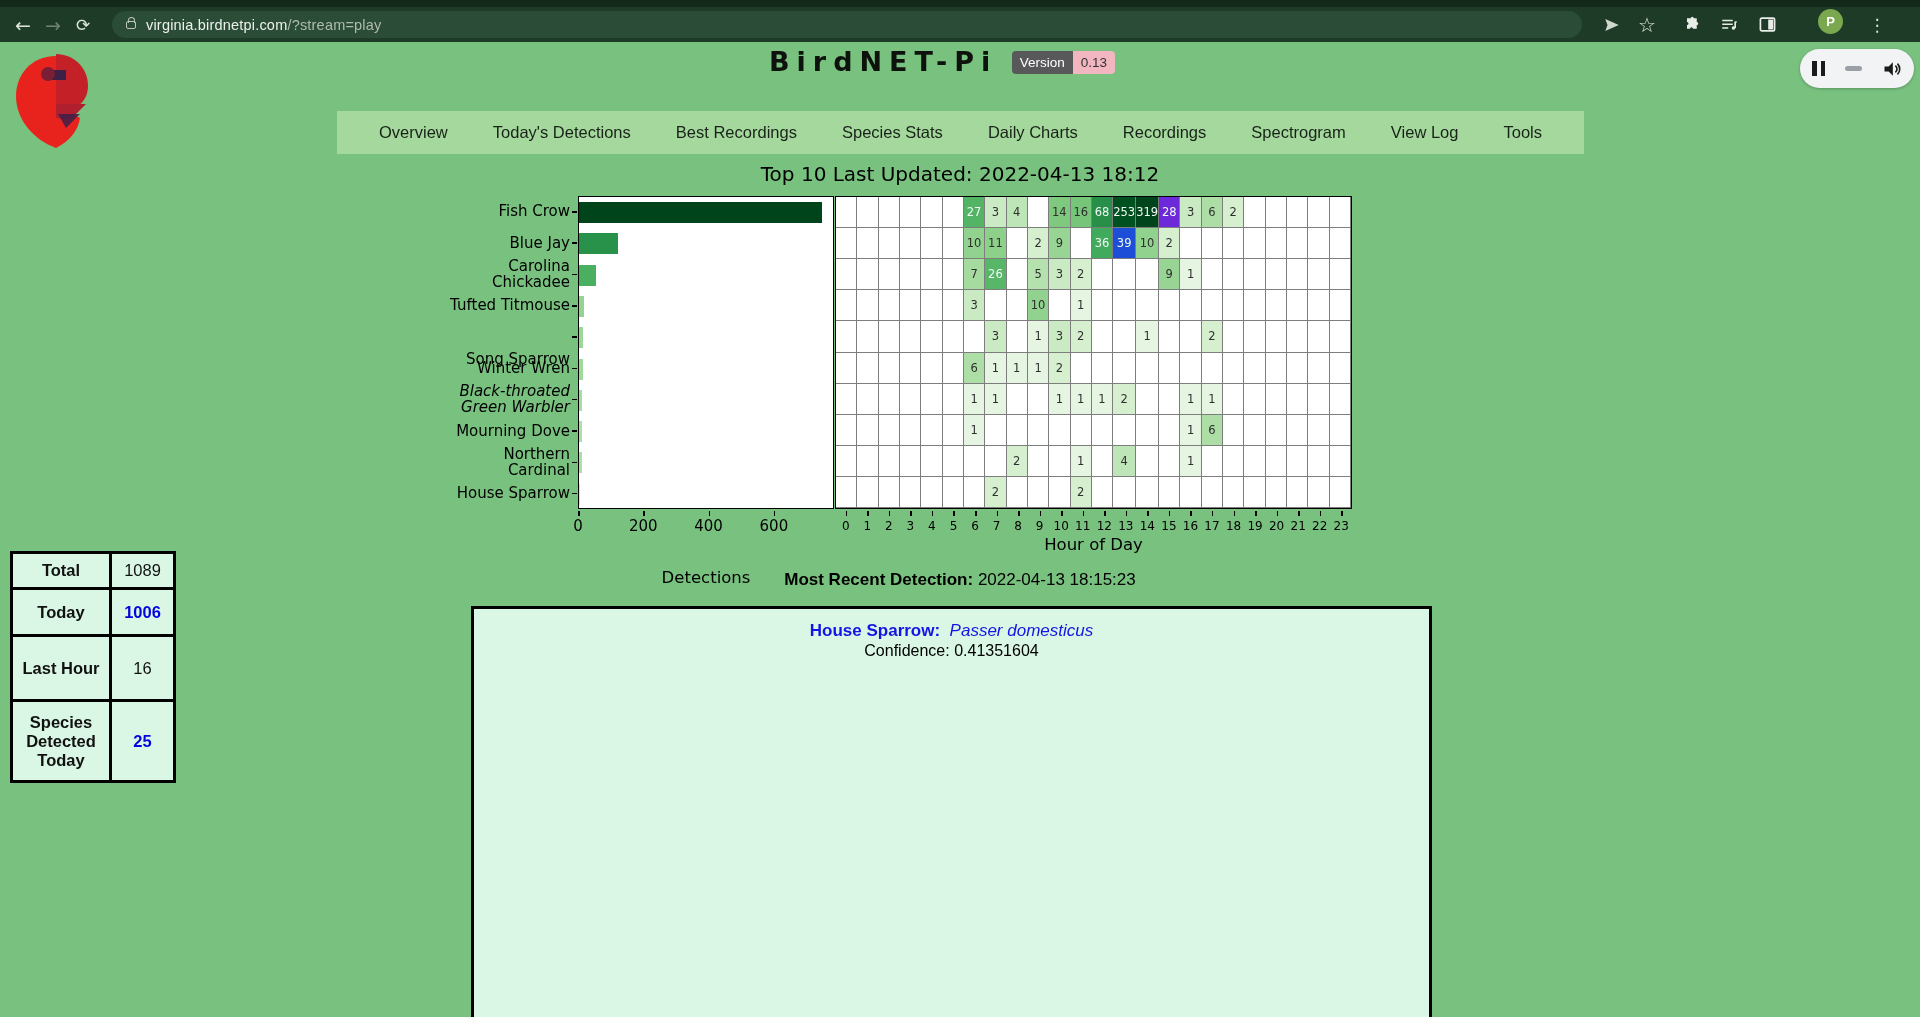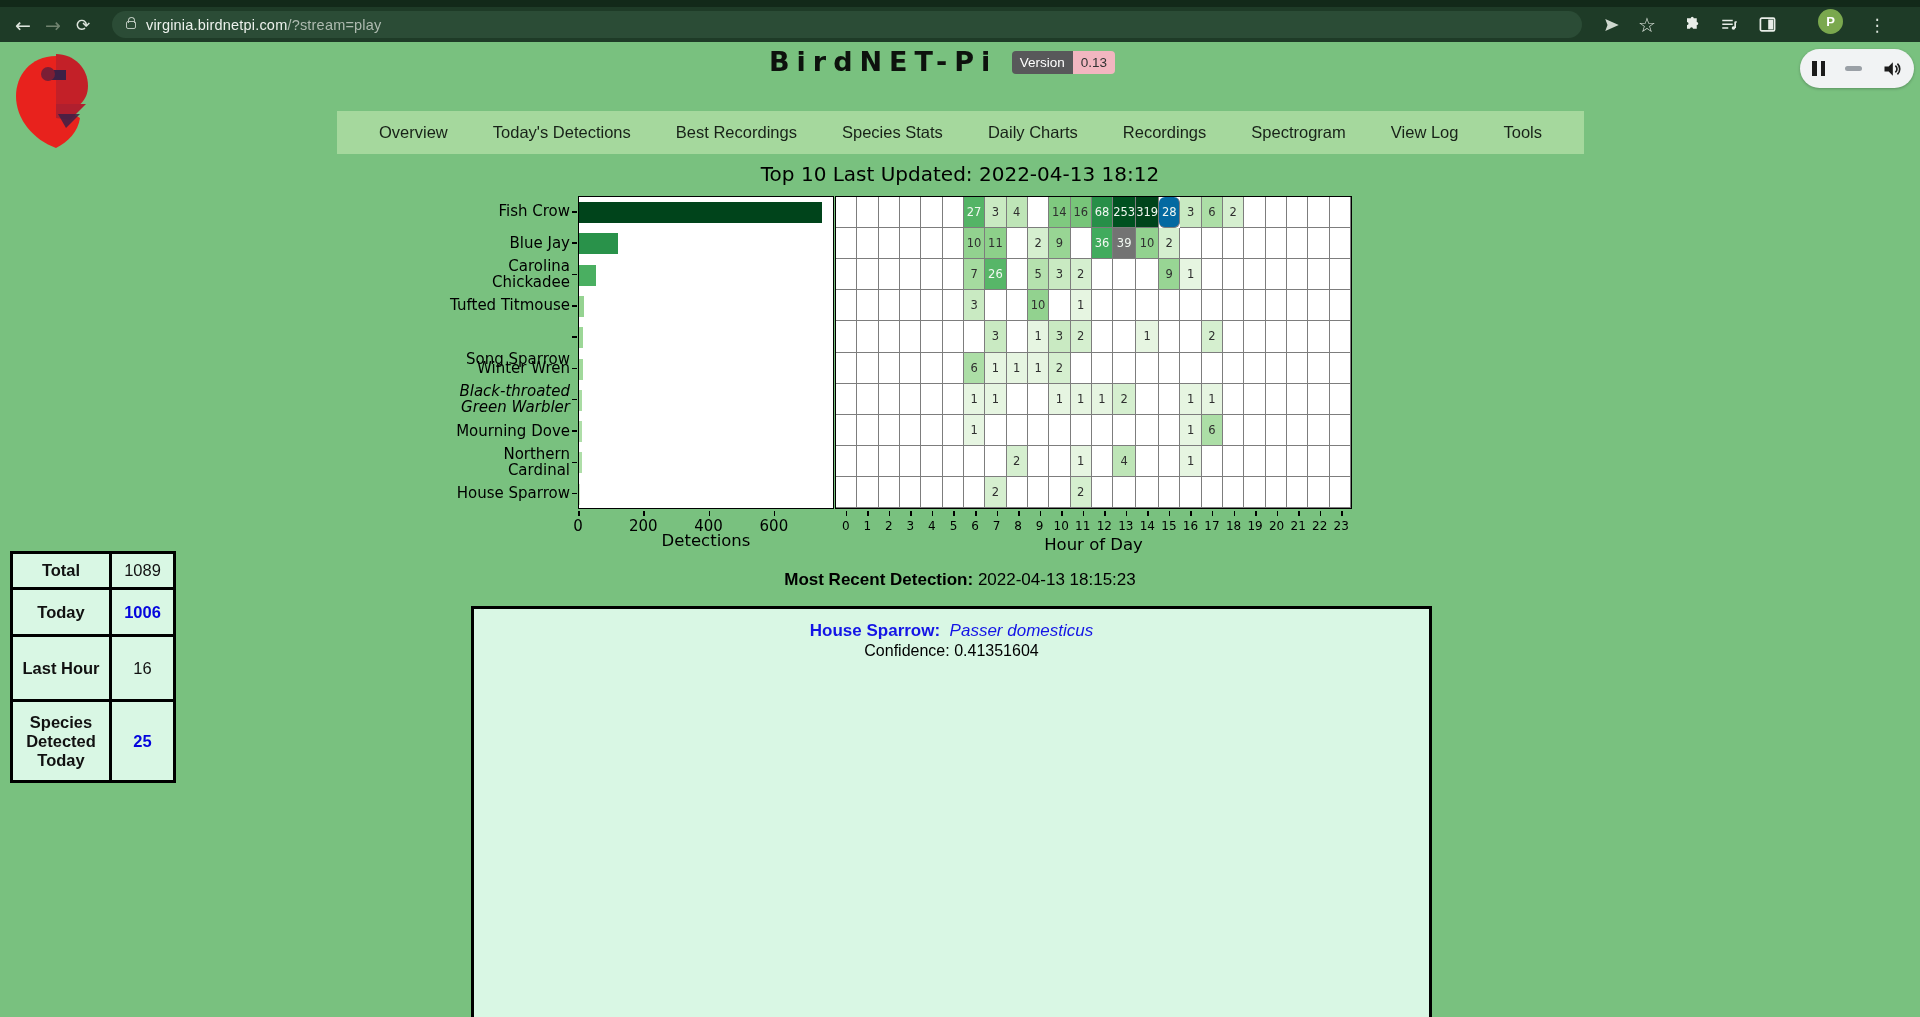--- a/index.html
+++ b/index.html
@@ -50,21 +50,21 @@
              display:grid; grid-template-columns:repeat(24,1fr); grid-template-rows:repeat(10,1fr); }
   .hm-cell { border-right:1px solid #7d7d7d; border-bottom:1px solid #7d7d7d; font-family:"DejaVu Sans", sans-serif;
              font-size:11.5px; display:flex; align-items:center; justify-content:center; }
   .sp-label { position:absolute; width:200px; text-align:right; font-family:"DejaVu Sans", sans-serif; font-size:15px;
               line-height:16.5px; color:#000; }
   .ytick-dash { position:absolute; width:5px; height:1.5px; background:#000; }
   .bar { position:absolute; height:21px; }
   .xtick-mark { position:absolute; width:1.5px; height:5px; background:#000; top:511px; }
   .bar-xtick { position:absolute; top:517px; width:60px; text-align:center; font-family:"DejaVu Sans", sans-serif; font-size:15px; color:#000; }
   .hour-label { position:absolute; top:519px; width:24px; text-align:center; font-family:"DejaVu Sans", sans-serif; font-size:12px; color:#000; }
-  #bar-axis-label { position:absolute; left:576px; top:531px; width:260px; text-align:center;
+  #bar-axis-label { position:absolute; left:576px; top:568px; width:260px; text-align:center;
                     font-family:"DejaVu Sans", sans-serif; font-size:16.5px; color:#000; }
   #heat-axis-label { position:absolute; left:835px; top:535px; width:517px; text-align:center;
                      font-family:"DejaVu Sans", sans-serif; font-size:16.5px; color:#000; }
 
   
   #stats-table { position:absolute; left:10px; top:551px; border-collapse:collapse; }
   #stats-table td { border:3px solid #000; background:#d9f7e4; text-align:center; vertical-align:middle; font-size:16.5px; color:#111; }
   #stats-table td.lab { width:99px; font-weight:bold; line-height:19px; padding:0 6px; }
   #stats-table td.val { width:64px; }
   #stats-table td.val.link { color:#0404dd; font-weight:bold; cursor:pointer; }
@@ -222,21 +222,21 @@
       <div class="hm-cell"></div>
       <div class="hm-cell" style="background: rgb(84, 180, 102); color: rgb(242, 248, 242);">27</div>
       <div class="hm-cell" style="background: rgb(201, 234, 194); color: rgb(47, 47, 47);">3</div>
       <div class="hm-cell" style="background: rgb(190, 229, 183); color: rgb(47, 47, 47);">4</div>
       <div class="hm-cell"></div>
       <div class="hm-cell" style="background: rgb(127, 201, 127); color: rgb(47, 47, 47);">14</div>
       <div class="hm-cell" style="background: rgb(119, 197, 121); color: rgb(47, 47, 47);">16</div>
       <div class="hm-cell" style="background: rgb(39, 143, 72); color: rgb(242, 248, 242);">68</div>
       <div class="hm-cell" style="background: rgb(0, 81, 32); color: rgb(242, 248, 242);">253</div>
       <div class="hm-cell" style="background: rgb(0, 68, 27); color: rgb(242, 248, 242);">319</div>
-      <div class="hm-cell" style="background: #0369a1; color: rgb(242, 248, 242); border-radius: 6px;">28</div>
+      <div class="hm-cell" style="background: #6d28d9; color: rgb(242, 248, 242);">28</div>
       <div class="hm-cell" style="background: rgb(201, 234, 194); color: rgb(47, 47, 47);">3</div>
       <div class="hm-cell" style="background: rgb(172, 222, 166); color: rgb(47, 47, 47);">6</div>
       <div class="hm-cell" style="background: rgb(213, 239, 207); color: rgb(47, 47, 47);">2</div>
       <div class="hm-cell"></div>
       <div class="hm-cell"></div>
       <div class="hm-cell"></div>
       <div class="hm-cell"></div>
       <div class="hm-cell"></div>
       <div class="hm-cell"></div>
       <div class="hm-cell"></div>
@@ -244,21 +244,21 @@
       <div class="hm-cell"></div>
       <div class="hm-cell"></div>
       <div class="hm-cell"></div>
       <div class="hm-cell" style="background: rgb(146, 210, 143); color: rgb(47, 47, 47);">10</div>
       <div class="hm-cell" style="background: rgb(141, 208, 138); color: rgb(47, 47, 47);">11</div>
       <div class="hm-cell"></div>
       <div class="hm-cell" style="background: rgb(213, 239, 207); color: rgb(47, 47, 47);">2</div>
       <div class="hm-cell" style="background: rgb(152, 213, 148); color: rgb(47, 47, 47);">9</div>
       <div class="hm-cell"></div>
       <div class="hm-cell" style="background: rgb(65, 171, 93); color: rgb(242, 248, 242);">36</div>
-      <div class="hm-cell" style="background: #737373; color: rgb(242, 248, 242);">39</div>
+      <div class="hm-cell" style="background: #1d4ed8; color: rgb(242, 248, 242);">39</div>
       <div class="hm-cell" style="background: rgb(146, 210, 143); color: rgb(47, 47, 47);">10</div>
       <div class="hm-cell" style="background: rgb(213, 239, 207); color: rgb(47, 47, 47);">2</div>
       <div class="hm-cell"></div>
       <div class="hm-cell"></div>
       <div class="hm-cell"></div>
       <div class="hm-cell"></div>
       <div class="hm-cell"></div>
       <div class="hm-cell"></div>
       <div class="hm-cell"></div>
       <div class="hm-cell"></div>

